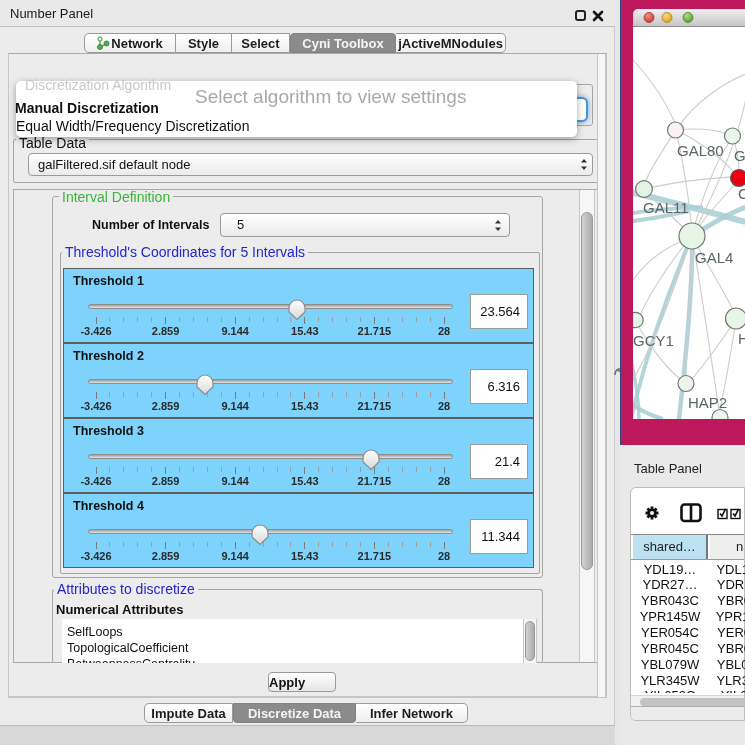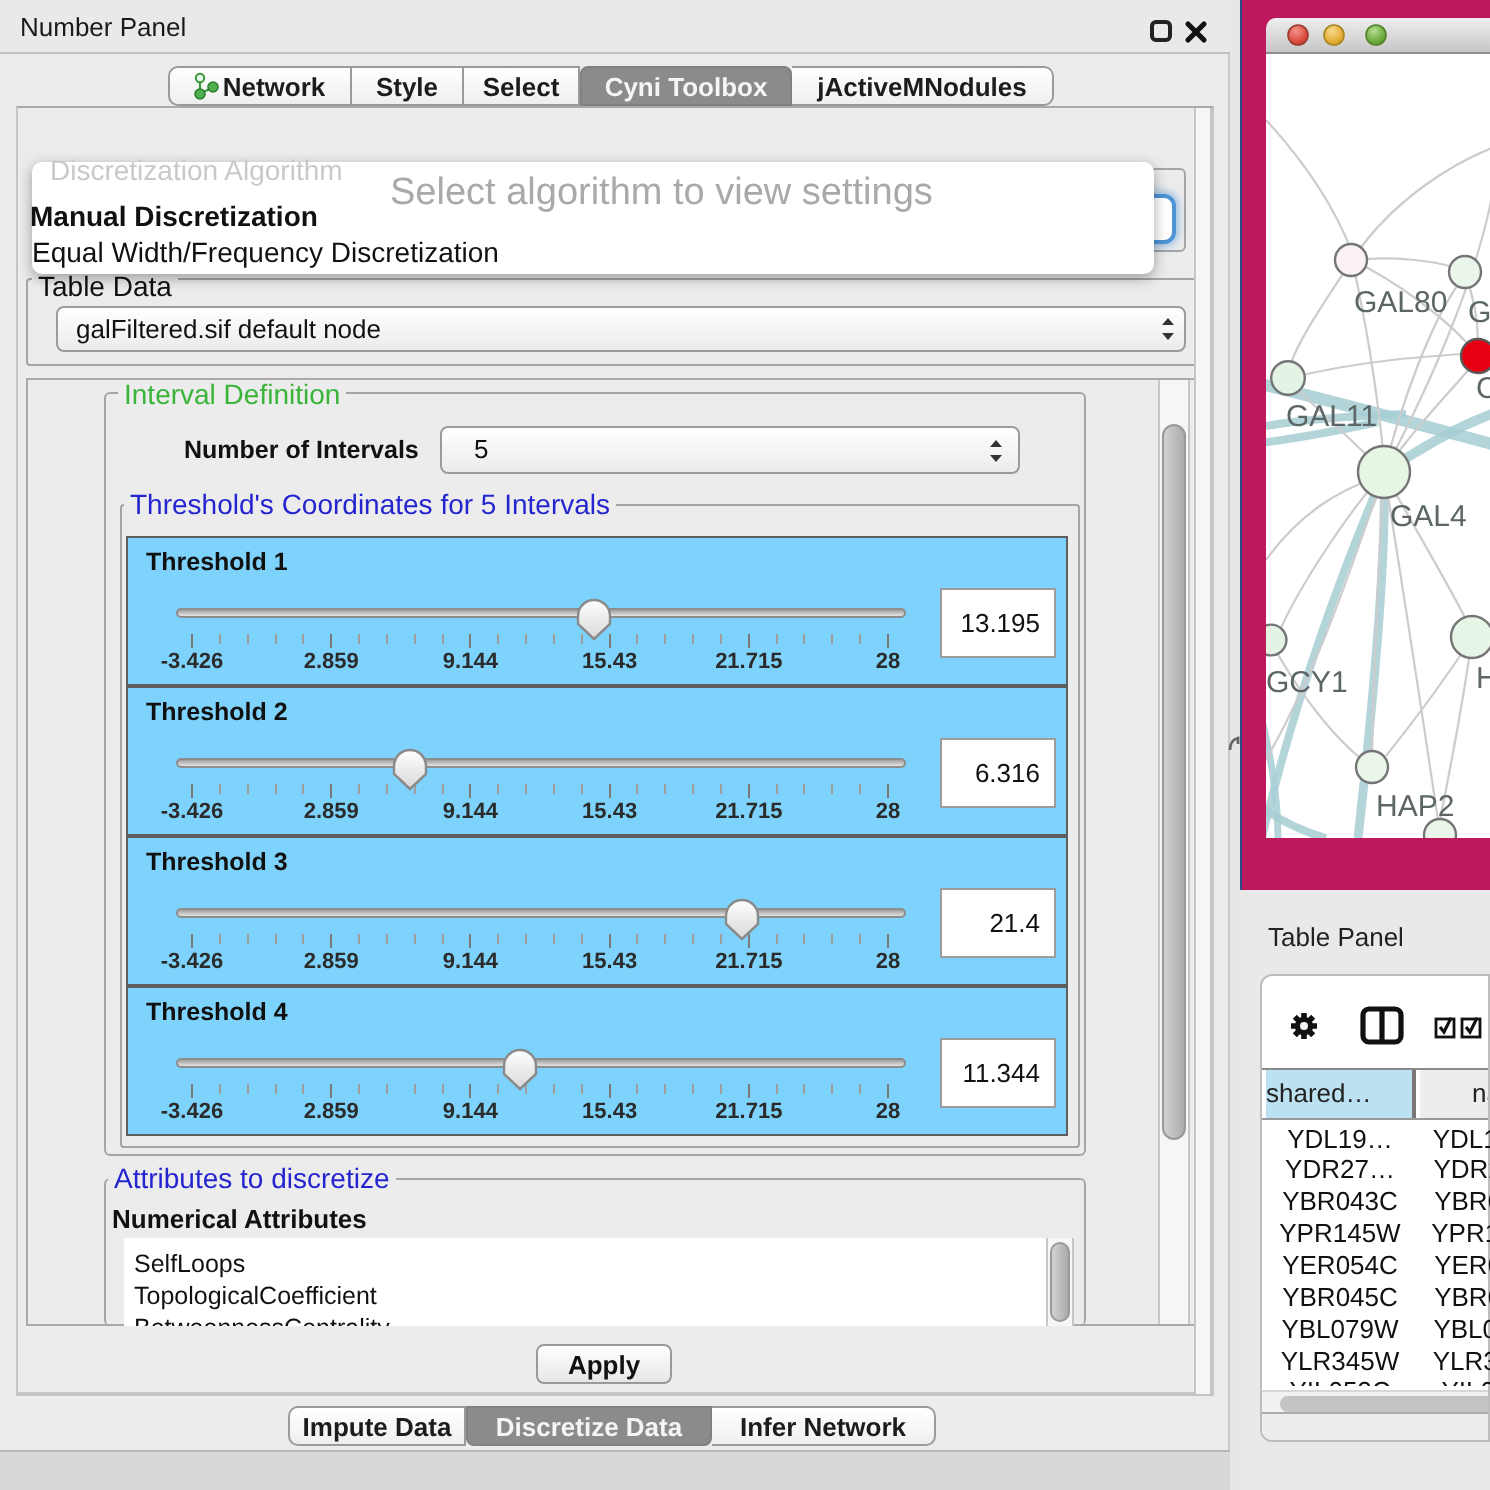--- a/index.html
+++ b/index.html
@@ -38,21 +38,21 @@
  <div class="tab" style="left:84px;width:92px;border-radius:5px 0 0 5px;padding-left:14px">Network</div>
  <svg class="abs" style="left:96px;top:36px" width="15" height="14">
       <path d="M4,3.5 L4,10.5 M4,10.5 L10.5,8" stroke="#379a37" stroke-width="1.1" fill="none"></path>
       <circle cx="4" cy="3" r="2.1" fill="#e9f7e9" stroke="#379a37" stroke-width="1"></circle>
       <circle cx="4" cy="11" r="2.5" fill="#4fae4f" stroke="#2c7d2c" stroke-width="0.8"></circle>
       <circle cx="10.5" cy="7.5" r="2.5" fill="#4fae4f" stroke="#2c7d2c" stroke-width="0.8"></circle>
     </svg>
  <div class="tab" style="left:176px;width:56px;border-left:none">Style</div>
  <div class="tab" style="left:232px;width:58px;border-left:none">Select</div>
  <div class="tab tabdark" style="left:290px;width:106px;border-radius:4px 4px 0 0">Cyni Toolbox</div>
- <div class="tab" style="left:396px;width:131px;border-left:none;border-radius:0 5px 5px 0">jActiveMNodules</div>
+ <div class="tab" style="left:396px;width:110px;border-left:none;border-radius:0 5px 5px 0">jActiveMNodules</div>
  <div id="innerpanel"></div>
 
  <div class="grp" style="left:22px;top:84px;width:571px;height:42px"></div>
  <div class="abs" style="left:566px;top:97px;width:22px;height:25px;background:#fff;border:2.5px solid #4d94d5;border-radius:6px;box-shadow:0 0 4px 1px rgba(77,148,213,.6)"></div>
 
  <div class="grp" style="left:13px;top:139px;width:588px;height:44px;border-radius:2px"></div>
  <div class="gtitle" style="left:16px;top:136px">Table Data</div>
  <div class="combo" style="left:28px;top:153px;width:565px;height:23px;line-height:21px;padding-left:9px">galFiltered.sif default node</div>
  <svg class="abs" style="left:580px;top:158px" width="8" height="13">
       <path d="M1,4.5 L4,1 L7,4.5 Z M1,8.5 L4,12 L7,8.5 Z" fill="#333"></path>
@@ -109,21 +109,21 @@
       <div class="tlab" style="left:380px">28</div>
       <svg class="thumb" style="left:223px" width="20" height="24">
         <defs>
           <linearGradient id="tg0" x1="0" y1="0" x2="0" y2="1">
             <stop offset="0" stop-color="#ffffff"></stop>
             <stop offset="1" stop-color="#d8d8d8"></stop>
           </linearGradient>
         </defs>
         <path d="M2,10 A8,8 0 0 1 18,10 L18,14 L10,21.5 L2,14 Z" fill="url(#tg0)" stroke="#8a8a8a" stroke-width="1.2"></path>
       </svg>
-      <div class="vbox">13.195</div>
+      <div class="vbox">23.564</div>
     </div>
  <div class="thp" style="top:343px">
       <div class="thlab">Threshold 2</div>
       <div class="track"></div>
       <svg class="abs" style="left:0;top:48px" width="471" height="8" shape-rendering="crispEdges">
         <line x1="32.0" y1="0" x2="32.0" y2="7" stroke="#7a7a7a"></line>
         <line x1="45.9" y1="0" x2="45.9" y2="5" stroke="#9e9e9e"></line>
         <line x1="59.8" y1="0" x2="59.8" y2="5" stroke="#9e9e9e"></line>
         <line x1="73.8" y1="0" x2="73.8" y2="5" stroke="#9e9e9e"></line>
         <line x1="87.7" y1="0" x2="87.7" y2="5" stroke="#9e9e9e"></line>
@@ -269,21 +269,21 @@
  <div class="abs" style="left:62px;top:619px;width:475px;height:44px;background:#fff;overflow:hidden">
    <div style="padding:5px 0 0 5px;font-size:12.5px;line-height:16px">SelfLoops<br>TopologicalCoefficient<br>BetweennessCentrality</div>
    <div class="sbtrack" style="right:0;top:0;width:14px;height:44px"></div>
    <div class="sbthumb" style="right:2px;top:2px;width:10px;height:40px"></div>
  </div>
 
  <div class="sbtrack" style="left:579px;top:190px;width:16px;height:472px"></div>
  <div class="sbthumb" style="left:581px;top:212px;width:12px;height:358px"></div>
  <div class="sbtrack" style="left:597px;top:54px;width:9px;height:643px"></div>
 
- <div class="abs" style="left:268px;top:672px;width:68px;height:20px;background:linear-gradient(#ffffff,#e6e6e6);border:1px solid #9a9a9a;border-radius:4px;font-size:13px;font-weight:600;text-align:center;line-height:19px">Apply</div>
+ <div class="abs" style="left:268px;top:672px;width:68px;height:20px;background:linear-gradient(#ffffff,#e6e6e6);border:1px solid #9a9a9a;border-radius:4px;font-size:13px;font-weight:600;text-align:left;line-height:19px">Apply</div>
  <div class="abs" style="left:8px;top:697px;width:599px;height:1px;background:#c4c4c4"></div>
 
  <div class="tab" style="top:703px;left:144px;width:89px;border-radius:5px 0 0 5px">Impute Data</div>
  <div class="tab tabdark" style="top:703px;left:233px;width:123px;border-radius:0 0 4px 4px">Discretize Data</div>
  <div class="tab" style="top:703px;left:356px;width:112px;border-left:none;border-radius:0 5px 5px 0">Infer Network</div>
  <div class="abs" style="left:0;top:725px;width:615px;height:1px;background:#b9b9b9"></div>
  <div class="abs" style="left:0;top:726px;width:615px;height:19px;background:#d8d8d8"></div>
 
  <div class="abs" style="left:16px;top:81px;width:561px;height:56px;background:#fff;border-radius:5px;box-shadow:0 2px 7px rgba(0,0,0,.35)"></div>
  <div class="abs" style="left:25px;top:77px;font-size:14px;color:#c9c9c9">Discretization Algorithm</div>
@@ -396,21 +396,21 @@
         <g fill="#fff" stroke="#111" stroke-width="1.4">
           <rect x="1" y="1.5" width="9" height="9"></rect>
           <rect x="14" y="1.5" width="9" height="9"></rect>
         </g>
         <g stroke="#111" stroke-width="1.6" fill="none">
           <path d="M3,5.5 L5,8 L8.6,0.8"></path>
           <path d="M16,5.5 L18,8 L21.6,0.8"></path>
         </g>
       </svg>
   <div class="abs" style="left:0;top:46px;width:115px;height:1px;background:#8a8a8a"></div>
-  <div class="abs" style="left:2px;top:47px;width:75px;height:24px;background:#bce1f1;border-right:2px solid #777;font-size:13px;text-align:left;line-height:24px;color:#222">shared…</div>
+  <div class="abs" style="left:2px;top:47px;width:75px;height:24px;background:#bce1f1;border-right:2px solid #777;font-size:13px;text-align:center;line-height:24px;color:#222">shared…</div>
   <div class="abs" style="left:79px;top:47px;width:36px;height:24px;background:#ededed;font-size:13px;line-height:24px;padding-left:26px;color:#222">na</div>
   <div class="abs" style="left:0;top:71px;width:115px;height:1px;background:#999"></div>
   <div class="abs" style="left:0;top:207px;width:115px;height:11px;background:#f1f1f1;border-top:1px solid #d8d8d8"></div>
   <div class="abs" style="left:9px;top:210px;width:106px;height:8px;background:#c3c3c3;border-radius:4px 0 0 4px"></div>
   <div class="abs" style="left:0;top:218px;width:115px;height:16px;background:#ececec;border-top:1px solid #adadad"></div>
  </div>
  <div class="abs" style="left:13px;top:112px;width:112px;height:136px;overflow:hidden">
       <div class="abs" style="left:0;--a:1;top:4.5px;width:74px;text-align:center;font-size:13px">YDL19…</div>
       <div class="abs" style="left:76px;top:4.5px;width:36px;overflow:hidden;font-size:13px;text-align:center"><span style="display:inline-block;width:74px">YDL194W</span></div>
       <div class="abs" style="left:0;--a:1;top:20.4px;width:74px;text-align:center;font-size:13px">YDR27…</div>

